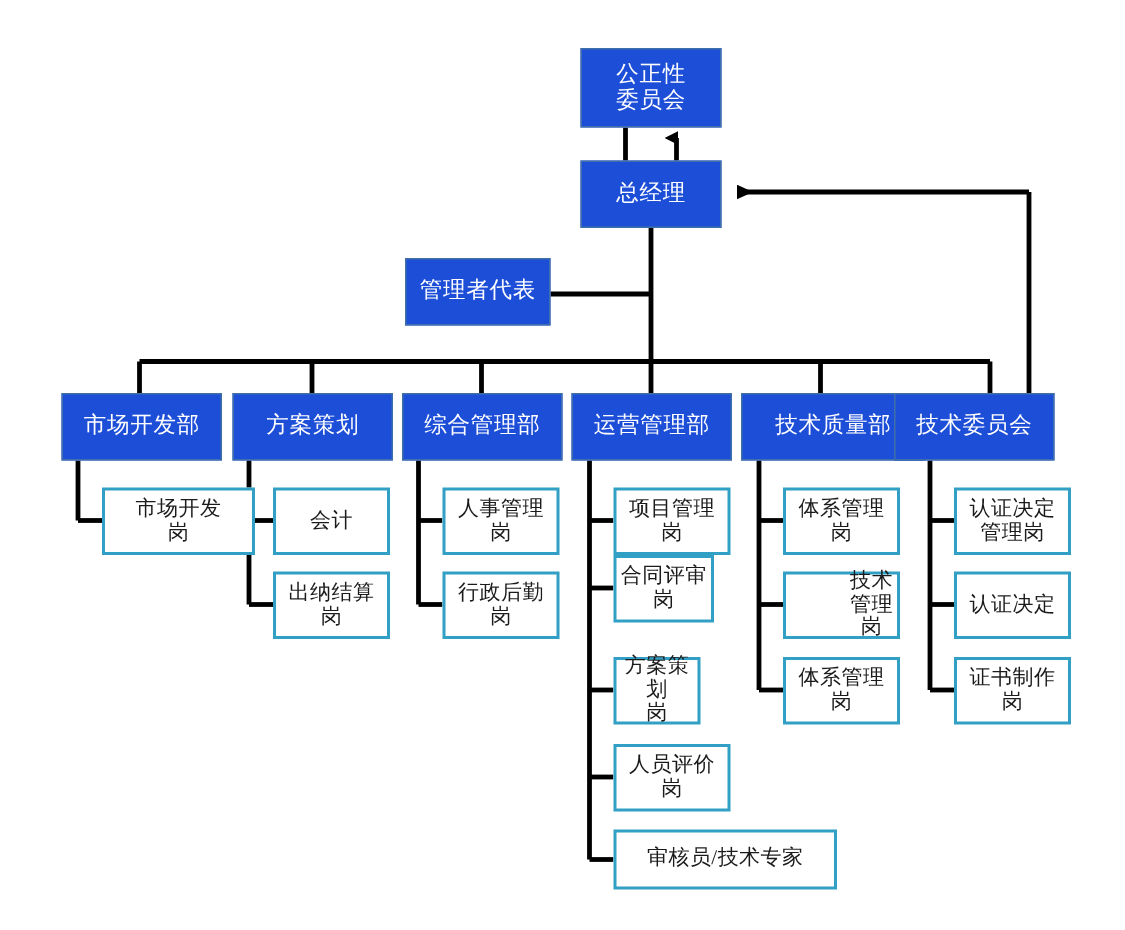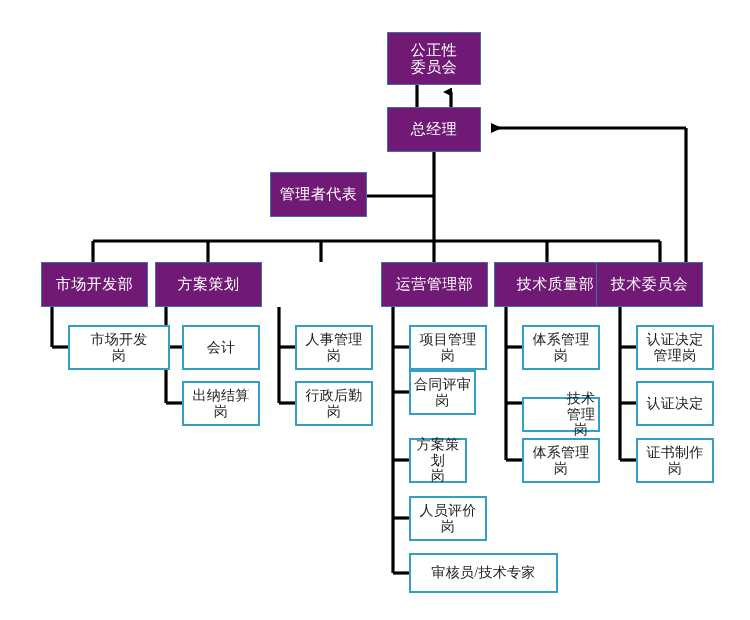--- a/index.html
+++ b/index.html
@@ -31,21 +31,21 @@
     position: absolute;
     box-sizing: border-box;
     display: flex;
     align-items: center;
     justify-content: center;
     text-align: center;
     line-height: 1.12;
     z-index: 5;
   }
   .node-unit {
-    background: #701a75;
+    background: #1d4ed8;
     border: 1px solid #3F6FA8;
     color: #FFFFFF;
     font-size: 15px;
     letter-spacing: 0.5px;
     box-shadow: 0 0 0 1px rgba(255,255,255,0.0);
   }
   .node-post {
     background: #FFFFFF;
     border: 2px solid #31A0C4;
     color: #1b1b1b;
@@ -135,20 +135,23 @@
   <div class="node node-unit" style="left:270px; top:172px; width:97px; height:45px;">
     <span class="node-label">管理者代表</span>
   </div>
 
   <div class="node node-unit" style="left:41px; top:262px; width:107px; height:45px;">
     <span class="node-label">市场开发部</span>
   </div>
   <div class="node node-unit" style="left:155px; top:262px; width:107px; height:45px;">
     <span class="node-label">方案策划</span>
   </div>
+  <div class="node node-unit" style="left:268px; top:262px; width:107px; height:45px;">
+    <span class="node-label">综合管理部</span>
+  </div>
   <div class="node node-unit" style="left:381px; top:262px; width:107px; height:45px;">
     <span class="node-label">运营管理部</span>
   </div>
   <div class="node node-unit" style="left:494px; top:262px; width:123px; height:45px;">
     <span class="node-label">技术质量部</span>
   </div>
   <div class="node node-unit" style="left:596px; top:262px; width:107px; height:45px;">
     <span class="node-label">技术委员会</span>
   </div>
 
@@ -191,21 +194,21 @@
 岗</span>
   </div>
   <div class="node node-post" style="left:409px; top:553px; width:149px; height:40px;">
     <span class="node-label">审核员/技术专家</span>
   </div>
 
   <div class="node node-post" style="left:522px; top:325px; width:78px; height:45px;">
     <span class="node-label">体系管理
 岗</span>
   </div>
-  <div class="node node-post" style="left:522px; top:397px; width:78px; height:35px;padding-left:40px;">
+  <div class="node node-post" style="left:522px; top:381px; width:78px; height:45px;padding-left:40px;">
     <span class="node-label">技术管理
 岗</span>
   </div>
   <div class="node node-post" style="left:522px; top:438px; width:78px; height:45px;">
     <span class="node-label">体系管理
 岗</span>
   </div>
 
   <div class="node node-post" style="left:636px; top:325px; width:78px; height:45px;">
     <span class="node-label">认证决定

